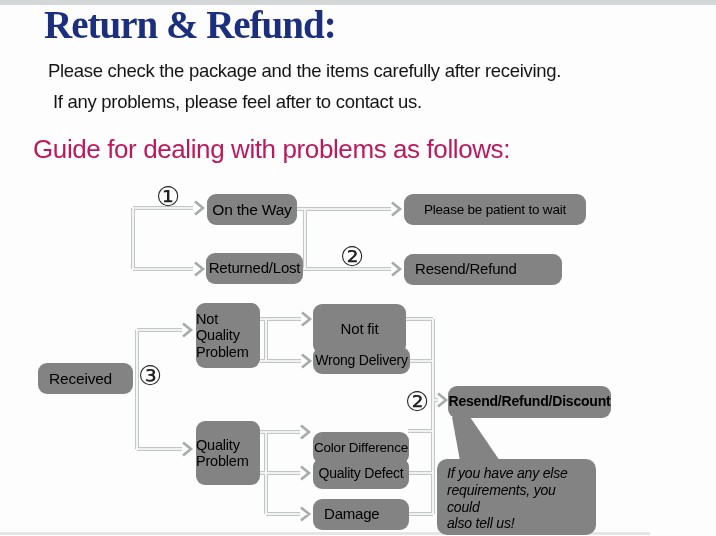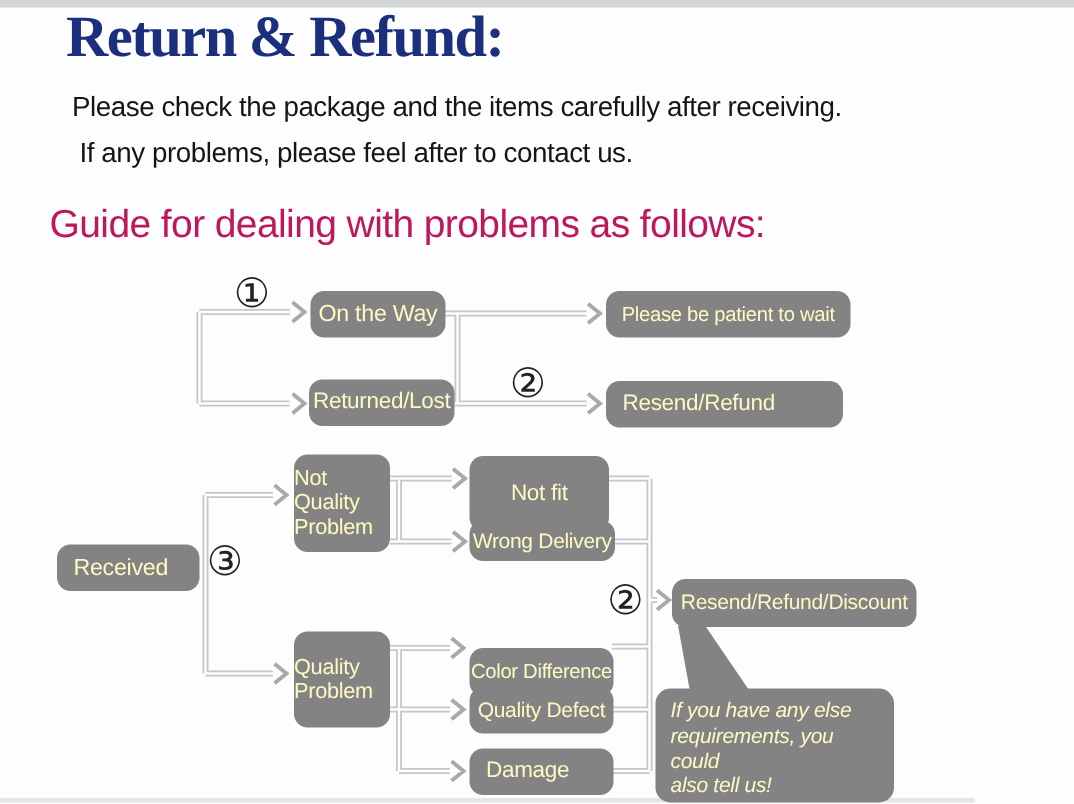--- a/index.html
+++ b/index.html
@@ -31,21 +31,21 @@
   .intro.l1{left:48px;top:60px;}
   .intro.l2{left:53px;top:91px;}
   .guide{
     position:absolute;left:33px;top:134px;margin:0;
     font-size:26px;font-weight:normal;letter-spacing:-0.4px;
     color:#be185d;white-space:nowrap;
   }
   svg.connectors{position:absolute;left:0;top:0;z-index:1;}
   .node{
     position:absolute;z-index:2;
-    background:#838383;color:#fef9c3;
+    background:#838383;color:#000000;
     border-radius:9px;
     display:flex;align-items:center;justify-content:center;
     font-size:15px;line-height:1.13;letter-spacing:-0.2px;
     box-sizing:border-box;text-align:center;
   }
   .node.left{justify-content:flex-start;text-align:left;padding-left:11px;}
   .node.multiline{justify-content:flex-start;text-align:left;padding-left:0;}
   .node.bubble{
     border-radius:10px;
     justify-content:flex-start;align-items:flex-start;text-align:left;
@@ -100,41 +100,41 @@
          M301,507.5 L309,514 L301,520.5
          M438,393.5 L446,400 L438,406.5" fill="none" stroke="#a6aaaa" stroke-width="2.6" stroke-linejoin="miter"></path>
     <polygon points="452,417 470,417 500,461 460,461" fill="#838383"></polygon>
   </svg>
 
 
   <div class="node" style="left:207px;top:194px;width:90px;height:31px;font-size:15.5px;">On the Way</div>
 
   <div class="node" style="left:206px;top:253px;width:97px;height:31px;font-size:15px;">Returned/Lost</div>
 
-  <div class="node" style="left:404px;top:194px;width:163px;height:31px;font-size:13.5px;">Please be patient to wait</div>
+  <div class="node" style="left:404px;top:194px;width:182px;height:31px;font-size:13.5px;">Please be patient to wait</div>
 
   <div class="node left" style="left:404px;top:254px;width:158px;height:31px;font-size:15px;">Resend/Refund</div>
 
   <div class="node left" style="left:38px;top:363px;width:95px;height:31px;font-size:15.5px;">Received</div>
 
   <div class="node multiline" style="left:196px;top:303px;width:64px;height:65px;font-size:14.5px;">Not Quality Problem</div>
 
   <div class="node" style="left:313px;top:304px;width:93px;height:50px;font-size:15px;">Not fit</div>
 
   <div class="node" style="left:313px;top:347px;width:97px;height:27px;font-size:14px;">Wrong Delivery</div>
 
   <div class="node multiline" style="left:196px;top:421px;width:64px;height:64px;font-size:14.5px;">Quality Problem</div>
 
   <div class="node" style="left:313px;top:432px;width:96px;height:32px;font-size:13.5px;">Color Difference</div>
 
   <div class="node" style="left:313px;top:458px;width:96px;height:31px;font-size:14px;">Quality Defect</div>
 
   <div class="node left" style="left:313px;top:499px;width:96px;height:31px;font-size:15px;">Damage</div>
 
-  <div class="node" style="left:448px;top:386px;width:163px;height:32px;font-size:14px;">Resend/Refund/Discount</div>
+  <div class="node" style="left:448px;top:386px;width:163px;height:32px;font-size:14px;font-weight:bold;">Resend/Refund/Discount</div>
 
   <div class="node bubble" style="left:437px;top:459px;width:159px;height:76px;font-size:14px;">If you have any else
 requirements, you could
 also tell us!</div>
 
   <span class="marker" style="left:168px;top:196px;">①</span>
   <span class="marker" style="left:352px;top:256px;">②</span>
   <span class="marker" style="left:150px;top:375px;">③</span>
   <span class="marker" style="left:417px;top:401px;">②</span>
 

